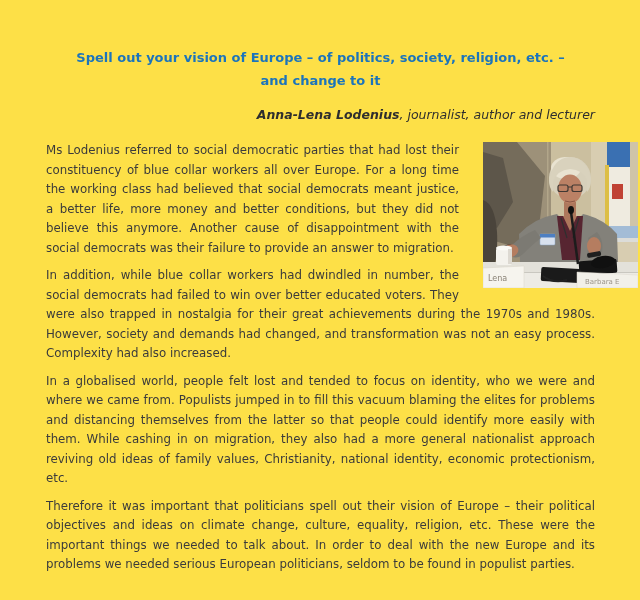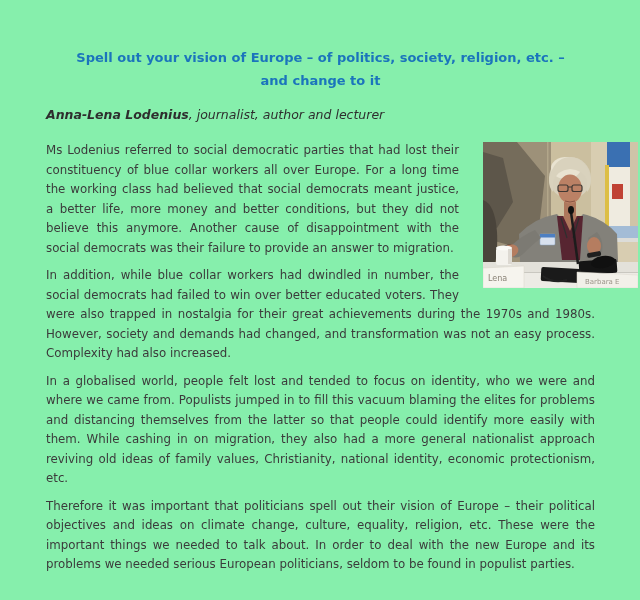--- a/index.html
+++ b/index.html
@@ -3,32 +3,32 @@
 <meta charset="utf-8">
 <style>
   * { margin: 0; padding: 0; box-sizing: border-box; }
   html, body { width: 640px; height: 600px; }
   body {
     background: #ffffff;
     font-family: "DejaVu Sans", "Liberation Sans", sans-serif;
     color: #3b3b3b;
     overflow: hidden;
   }
-  .page { width: 640px; height: 600px; padding: 46px 45px 0 46px; background: #86efac; }
+  .page { width: 640px; height: 600px; padding: 46px 45px 0 46px; background: #fde047; }
 
   .title {
     text-align: center;
     color: #1B74BC;
     font-weight: bold;
     font-size: 13px;
     line-height: 23px;
   }
 
   .byline {
-    text-align: left;
+    text-align: right;
     font-style: italic;
     font-size: 12.5px;
     line-height: 19px;
     color: #2e2e2e;
     margin-top: 13px;
   }
   .byline .name { font-weight: bold; }
 
   .content {
     margin-top: 17px;

